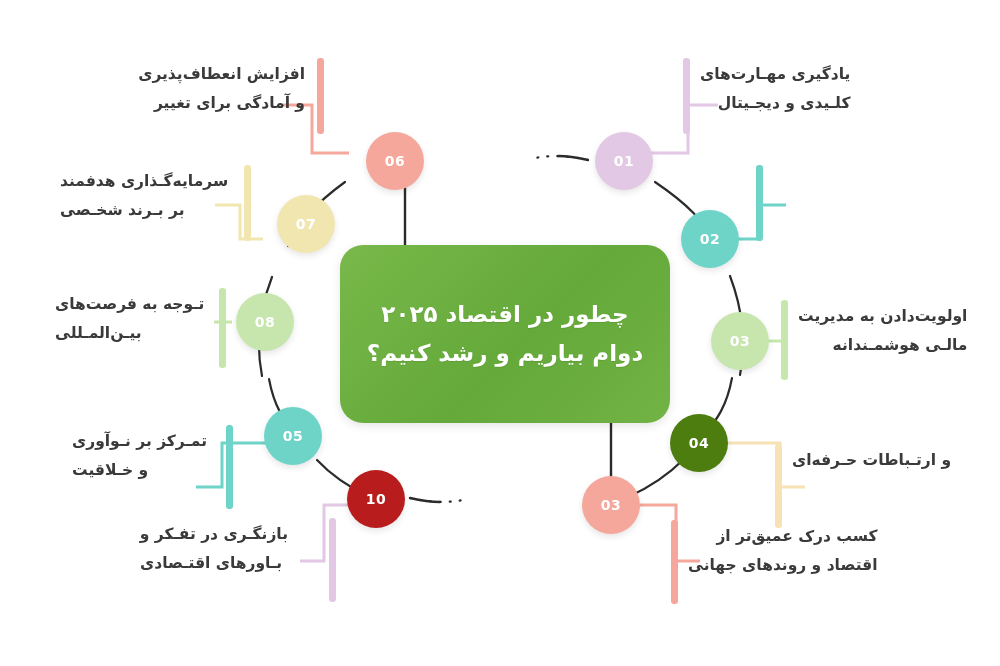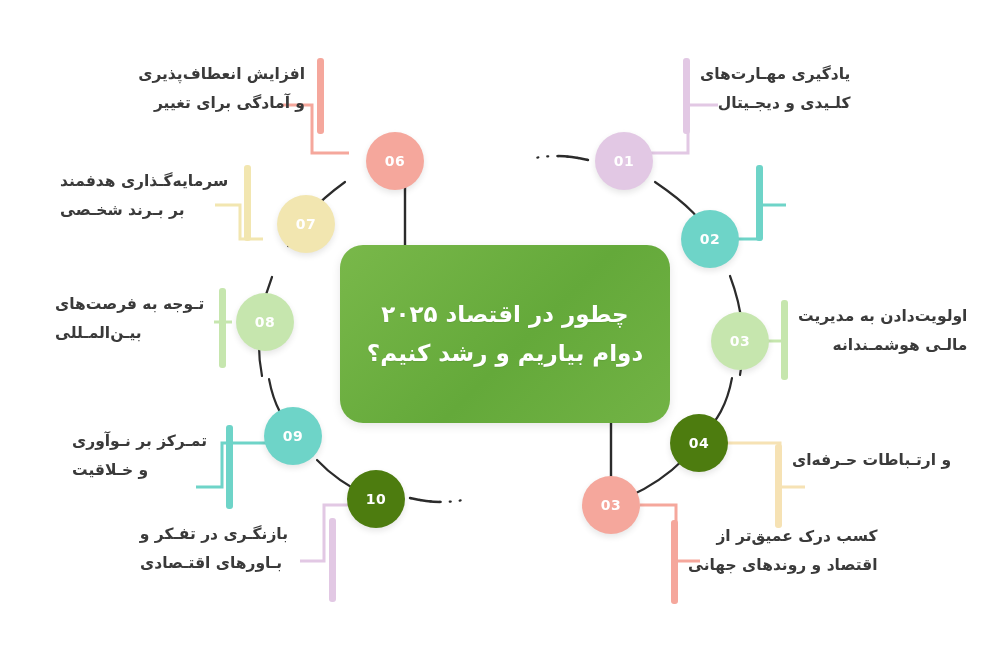--- a/index.html
+++ b/index.html
@@ -147,22 +147,22 @@
 
   <div class="node" style="left:595px; top:132px; background:#e2c8e4;">01</div>
   <div class="node" style="left:681px; top:210px; background:#6ed4c8;">02</div>
   <div class="node" style="left:711px; top:312px; background:#c6e6ae;">03</div>
   <div class="node" style="left:670px; top:414px; background:#4d7c0f;">04</div>
   <div class="node" style="left:582px; top:476px; background:#f5a79c;">03</div>
 
   <div class="node" style="left:366px; top:132px; background:#f5a79c;">06</div>
   <div class="node" style="left:277px; top:195px; background:#f2e6b0;">07</div>
   <div class="node" style="left:236px; top:293px; background:#c6e6ae;">08</div>
-  <div class="node" style="left:264px; top:407px; background:#6ed4c8;">09</div>
-  <div class="node" style="left:347px; top:470px; background:#4d7c0f;text-align:center;">10</div>
+  <div class="node" style="left:264px; top:407px; background:#6ed4c8;">05</div>
+  <div class="node" style="left:347px; top:470px; background:#b91c1c;text-align:center;">10</div>
 
   <div class="center-pill">
     <div class="center-line">چطور در اقتصاد ۲۰۲۵</div>
     <div class="center-line">دوام بیاریم و رشد کنیم؟</div>
   </div>
 
   <div class="label right" style="left:700px; top:60px;">
     <span>یادگیری مهـارت‌های</span>
     <span>کلـیدی و دیجـیتال</span>
   </div>

